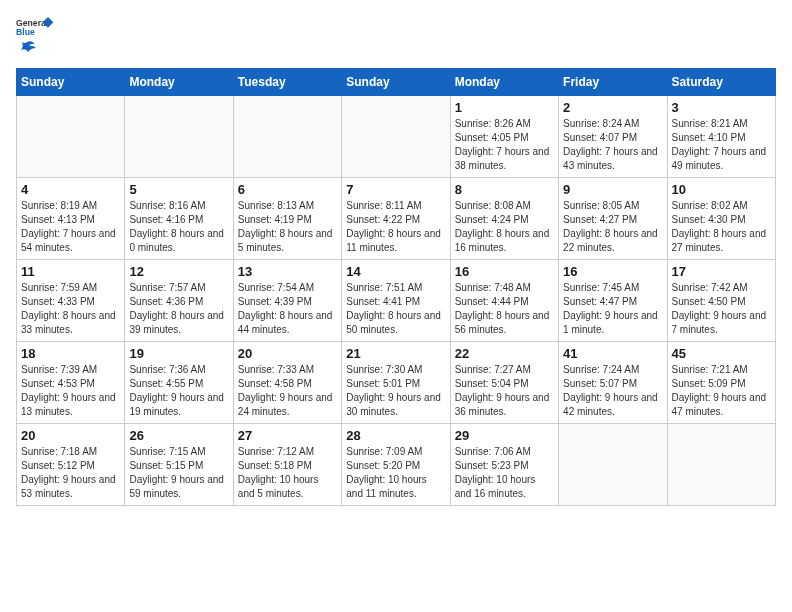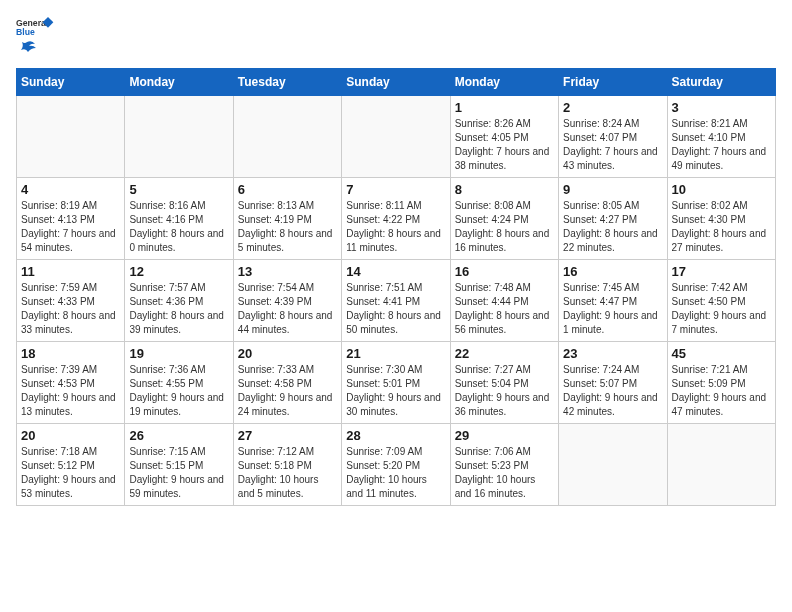--- a/index.html
+++ b/index.html
@@ -205,21 +205,21 @@
         </td>
         <td>
           <span class="day-number">21</span>
           <div class="day-info">Sunrise: 7:30 AM<br>Sunset: 5:01 PM<br>Daylight: 9 hours and 30 minutes.</div>
         </td>
         <td>
           <span class="day-number">22</span>
           <div class="day-info">Sunrise: 7:27 AM<br>Sunset: 5:04 PM<br>Daylight: 9 hours and 36 minutes.</div>
         </td>
         <td>
-          <span class="day-number">23</span>
+          <span class="day-number">41</span>
           <div class="day-info">Sunrise: 7:24 AM<br>Sunset: 5:07 PM<br>Daylight: 9 hours and 42 minutes.</div>
         </td>
         <td>
           <span class="day-number">45</span>
           <div class="day-info">Sunrise: 7:21 AM<br>Sunset: 5:09 PM<br>Daylight: 9 hours and 47 minutes.</div>
         </td>
       </tr>
       <tr>
         <td>
           <span class="day-number">20</span>

